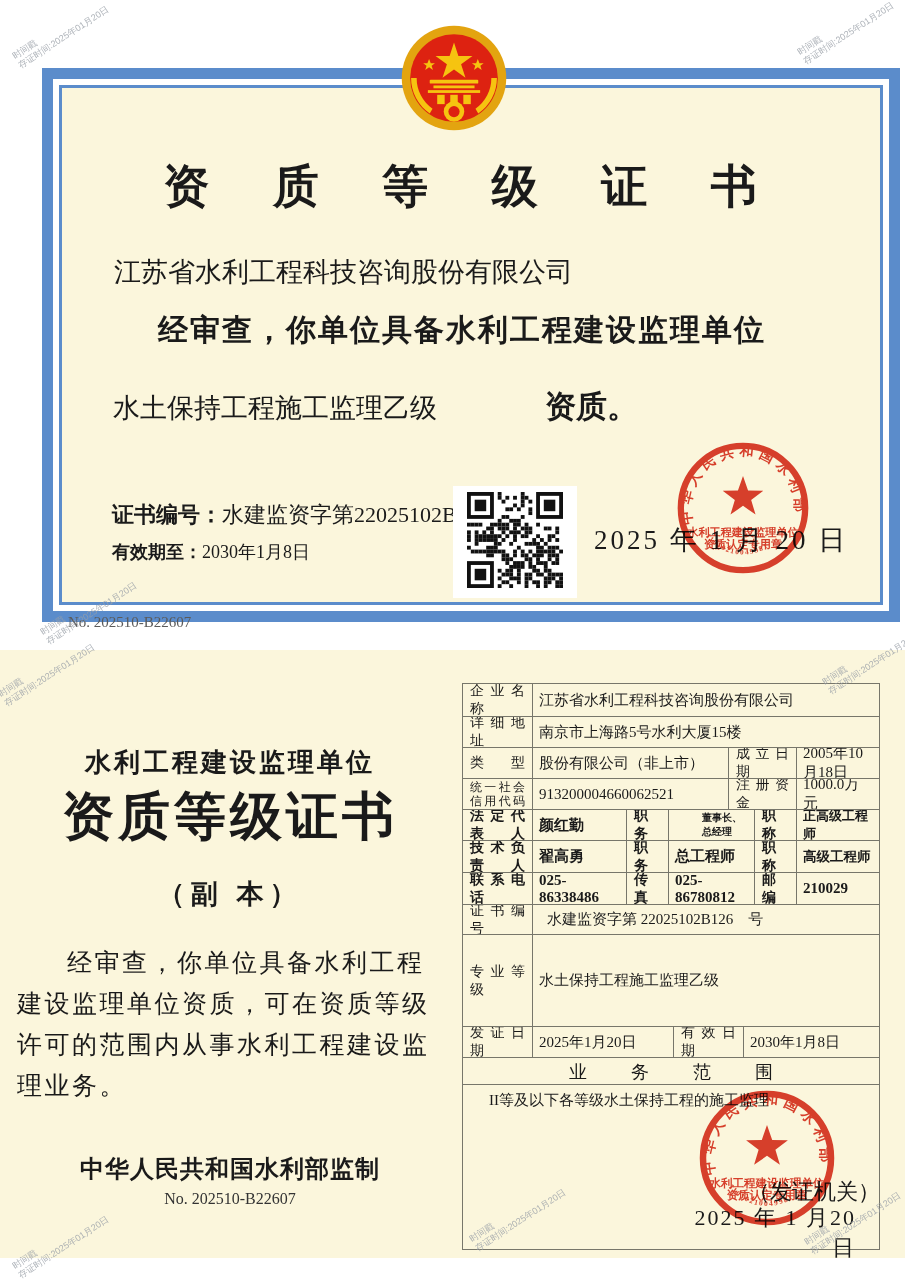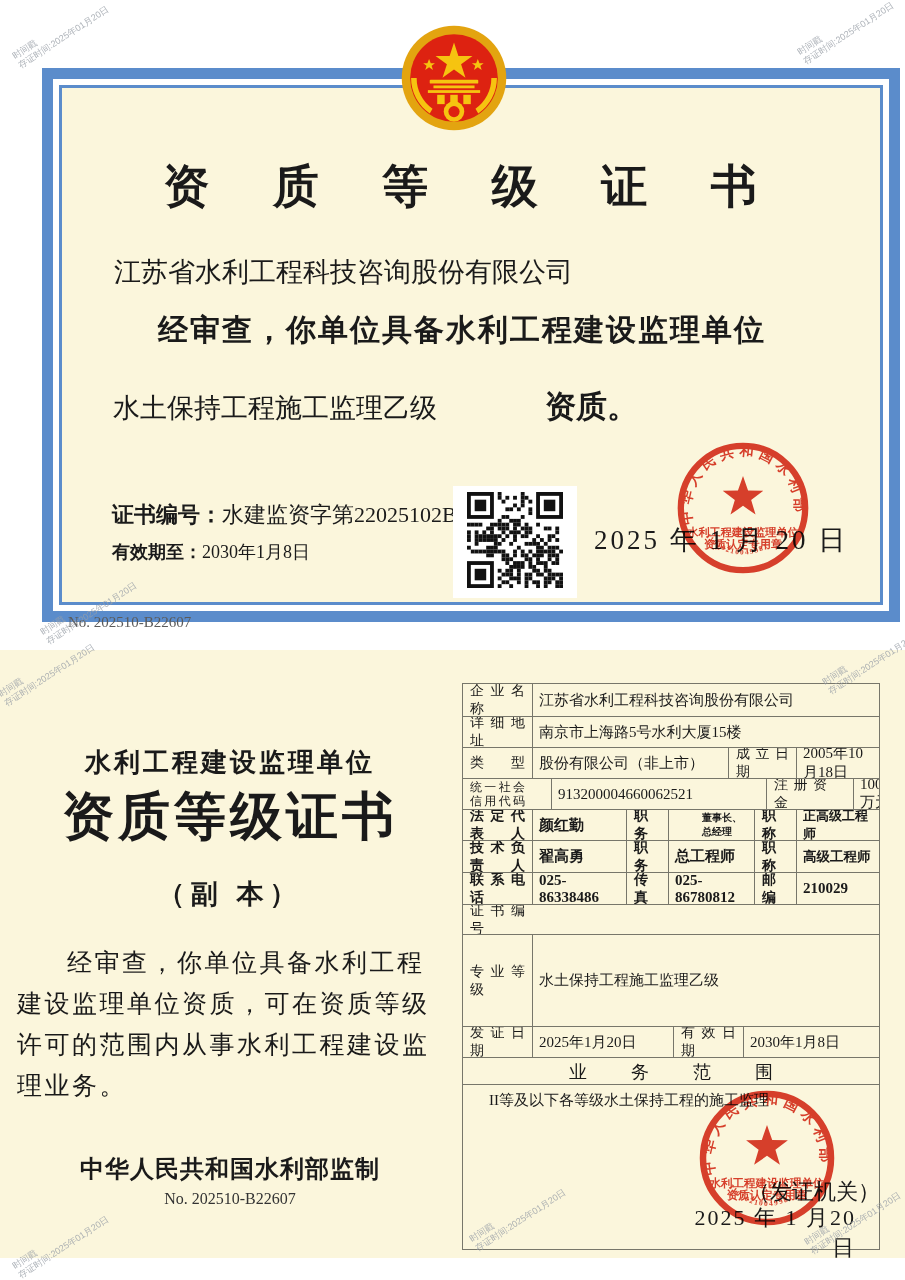--- a/index.html
+++ b/index.html
@@ -378,21 +378,21 @@
       <div class="t-row rowsB" style="height:31px;">
         <div class="cell lbl">
             <div>类型</div>
           </div>
         <div class="cell">股份有限公司（非上市）</div>
         <div class="cell lbl">
             <div>成立日期</div>
           </div>
         <div class="cell">2005年10月18日</div>
       </div>
-      <div class="t-row rowsB" style="height:31px;gap:19px;">
+      <div class="t-row rowsB" style="height:31px;">
         <div class="cell lbl" style="font-size:12px;line-height:14px;">
             <div>统一社会信用代码</div>
           </div>
         <div class="cell">913200004660062521</div>
         <div class="cell lbl">
             <div>注册资金</div>
           </div>
         <div class="cell">1000.0万元</div>
       </div>
       <div class="t-row rowsC" style="height:31px;">
@@ -434,20 +434,21 @@
         <div class="cell">025-86780812</div>
         <div class="cell lbl">
             <div>邮编</div>
           </div>
         <div class="cell">210029</div>
       </div>
       <div class="t-row rowsA" style="height:30px;">
         <div class="cell lbl">
             <div>证书编号</div>
           </div>
+        <div class="cell" style="padding-left:14px;">水建监资字第 22025102B126　号</div>
       </div>
       <div class="t-row rowsA" style="height:92px;">
         <div class="cell lbl">
             <div>专业等级</div>
           </div>
         <div class="cell">水土保持工程施工监理乙级</div>
       </div>
       <div class="t-row rowsD" style="height:31px;">
         <div class="cell lbl">
             <div>发证日期</div>

